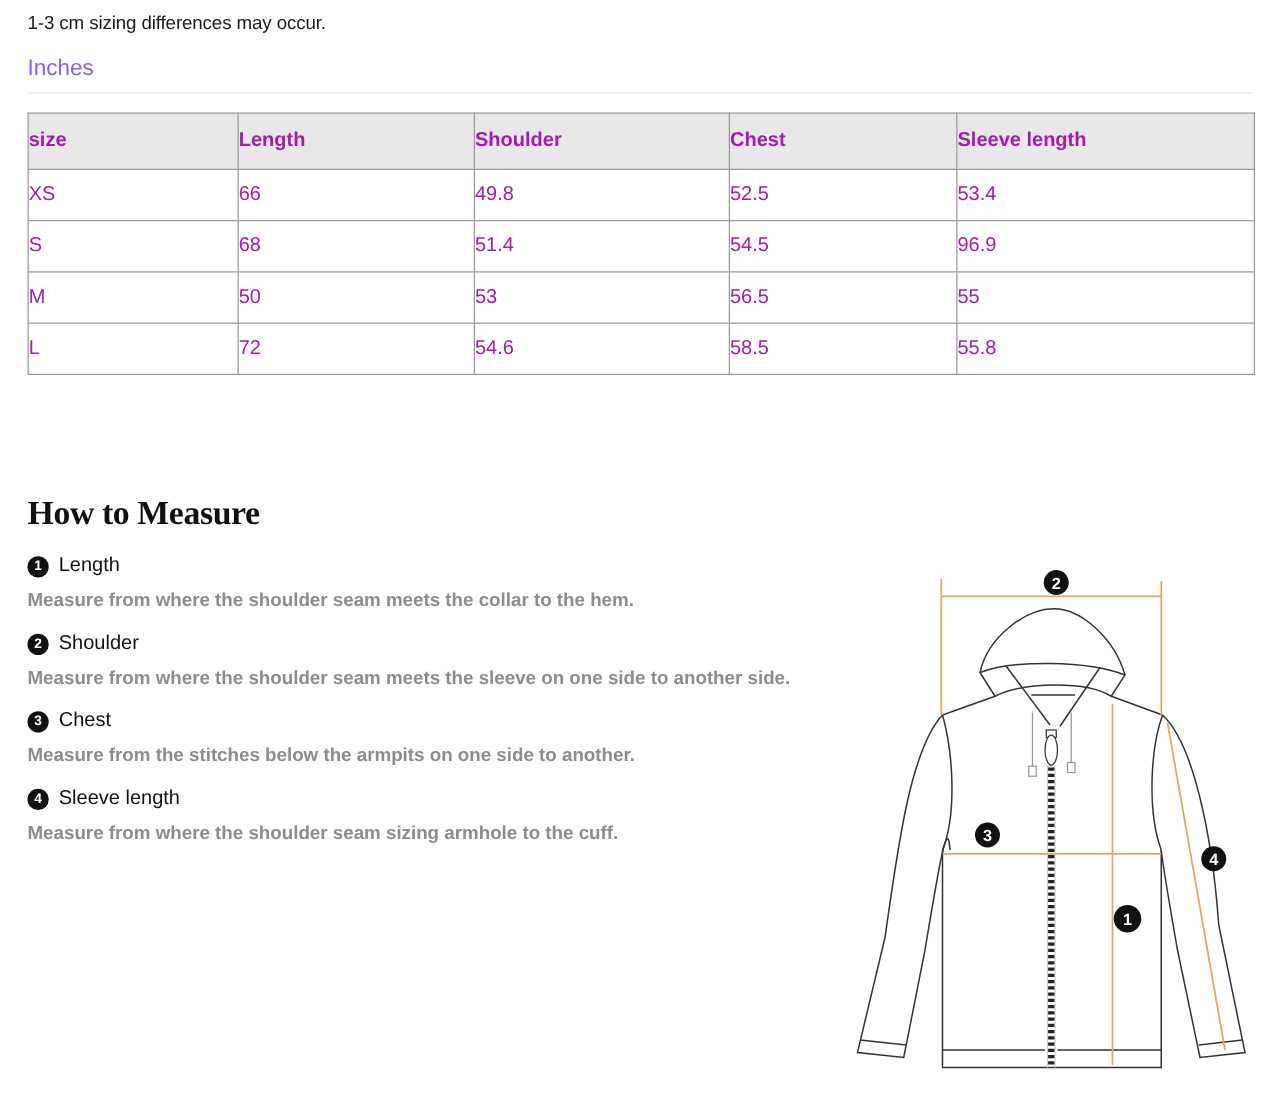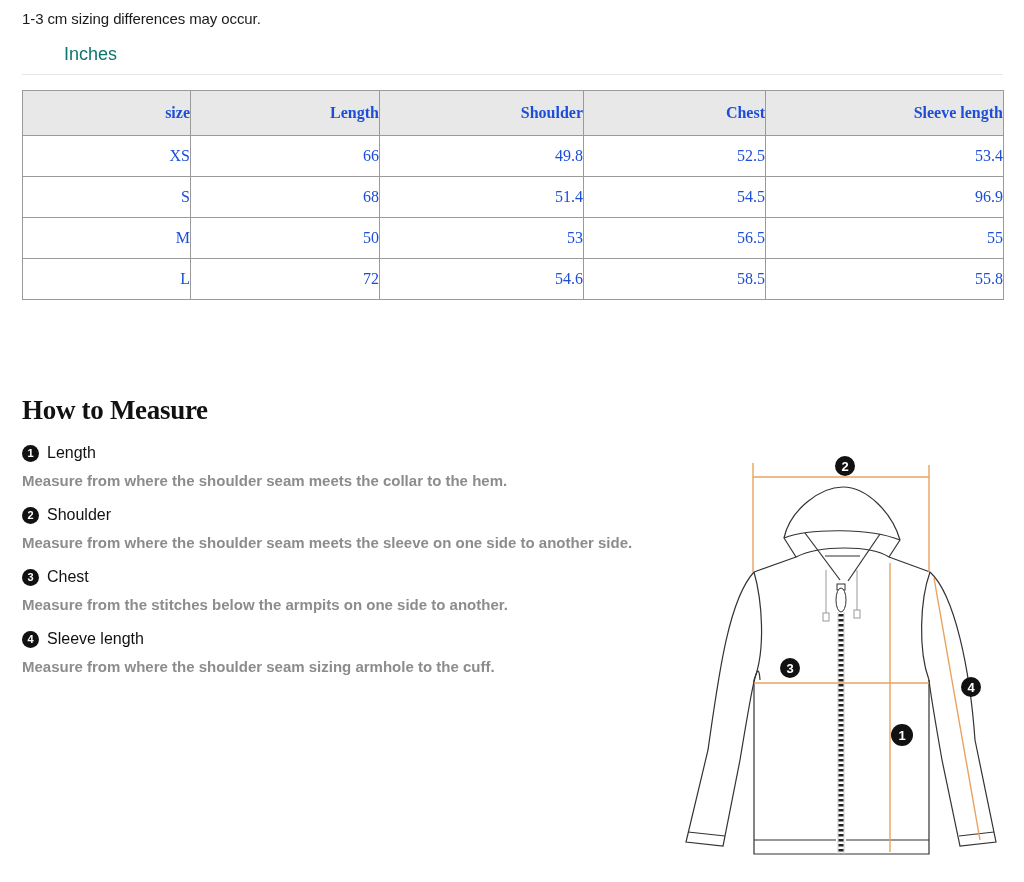--- a/index.html
+++ b/index.html
@@ -3,26 +3,26 @@
 <meta charset="utf-8">
 <style>
   * { box-sizing: border-box; margin: 0; padding: 0; }
   html, body { width: 1024px; height: 882px; background: #ffffff; overflow: hidden; }
   body { font-family: "Liberation Sans", "DejaVu Sans", sans-serif; color: #1a1a1a; position: relative; }
 
   .note { position: absolute; left: 22px; top: 10px; font-size: 15px; color: #1a1a1a; letter-spacing: -0.1px; }
 
   .tabs { position: absolute; left: 22px; top: 40px; width: 981px; height: 35px; border-bottom: 1px solid #e6e6e6; }
   .tab { position: absolute; top: 4px; font-size: 18px; height: 31px; cursor: pointer; }
-  .tab.inactive { left: 0; color: #0f766e; margin-left: 42px; }
+  .tab.inactive { left: 0; color: #8b5cf6; }
   .tab.active { left: 80px; color: #111; margin-top: 48px; }
   .tab.active::after { content: ""; position: absolute; left: 0; right: 0; bottom: -1px; height: 2px; background: #111; }
 
   table.size-table { position: absolute; left: 22px; top: 90px; width: 981px; border-collapse: collapse; table-layout: fixed; }
-  .size-table th, .size-table td { border: 1.5px solid #9a9a9a; text-align: right; font-size: 16px; color: #1d4ed8; font-family: Liberation Serif, serif; }
+  .size-table th, .size-table td { border: 1.5px solid #9a9a9a; text-align: left; font-size: 16px; color: #a21caf; }
   .size-table th { background: #e8e8e8; height: 45px; font-weight: bold; font-size: 16px; }
   .size-table td { height: 41px; font-weight: normal; }
 
   .howto-title { position: absolute; left: 22px; top: 395px; font-size: 27px; font-weight: bold; color: #111; letter-spacing: -0.3px; font-family: Liberation Serif, serif; }
 
   .step { position: absolute; left: 22px; }
   .step-head { display: flex; align-items: center; height: 22px; }
   .badge { width: 17px; height: 17px; border-radius: 50%; background: #111; color: #fff; font-size: 11px; font-weight: bold;
            display: inline-flex; align-items: center; justify-content: center; margin-right: 8px; }
   .step-label { font-size: 16px; color: #111; }

